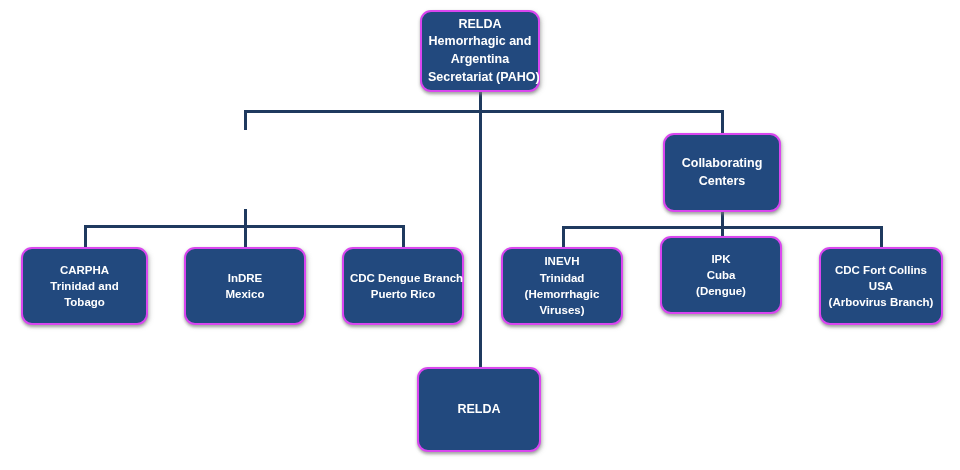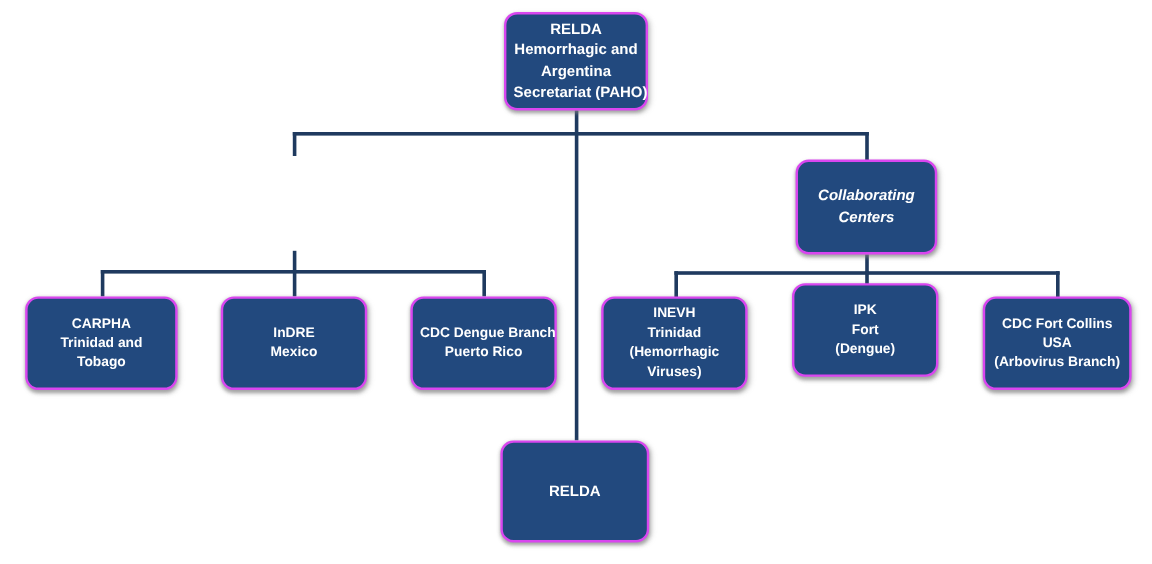--- a/index.html
+++ b/index.html
@@ -79,21 +79,21 @@
   <div class="conn conn-v" style="left:880px; top:226px; height:22px;"></div>
 
   <div class="node fs-125" style="left:420px; top:10px; width:120px; height:82px;">
     <span class="line b">RELDA</span>
     <span class="line b">Hemorrhagic and</span>
     <span class="line b">Argentina</span>
     <span class="line b">Secretariat (PAHO)</span>
   </div>
 
 
-  <div class="node fs-125" style="left:663px; top:133px; width:118px; height:79px;font-style:italic;">
+  <div class="node fs-125" style="left:663px; top:133px; width:118px; height:79px;">
     <span class="line b">Collaborating</span>
     <span class="line b">Centers</span>
   </div>
 
   <div class="node fs-11" style="left:21px; top:247px; width:127px; height:78px;text-align:center;">
     <span class="line b">CARPHA</span>
     <span class="line b">Trinidad and</span>
     <span class="line b">Tobago</span>
   </div>
 
@@ -109,21 +109,21 @@
 
   <div class="node fs-11" style="left:501px; top:247px; width:122px; height:78px;">
     <span class="line b">INEVH</span>
     <span class="line b">Trinidad</span>
     <span class="line b">(Hemorrhagic</span>
     <span class="line b">Viruses)</span>
   </div>
 
   <div class="node fs-11" style="left:660px; top:236px; width:122px; height:78px;">
     <span class="line b">IPK</span>
-    <span class="line b">Fort</span>
+    <span class="line b">Cuba</span>
     <span class="line b">(Dengue)</span>
   </div>
 
   <div class="node fs-11" style="left:819px; top:247px; width:124px; height:78px;">
     <span class="line b">CDC Fort Collins</span>
     <span class="line b">USA</span>
     <span class="line b">(Arbovirus Branch)</span>
   </div>
 
   <div class="node fs-125" style="left:417px; top:367px; width:124px; height:85px;">

